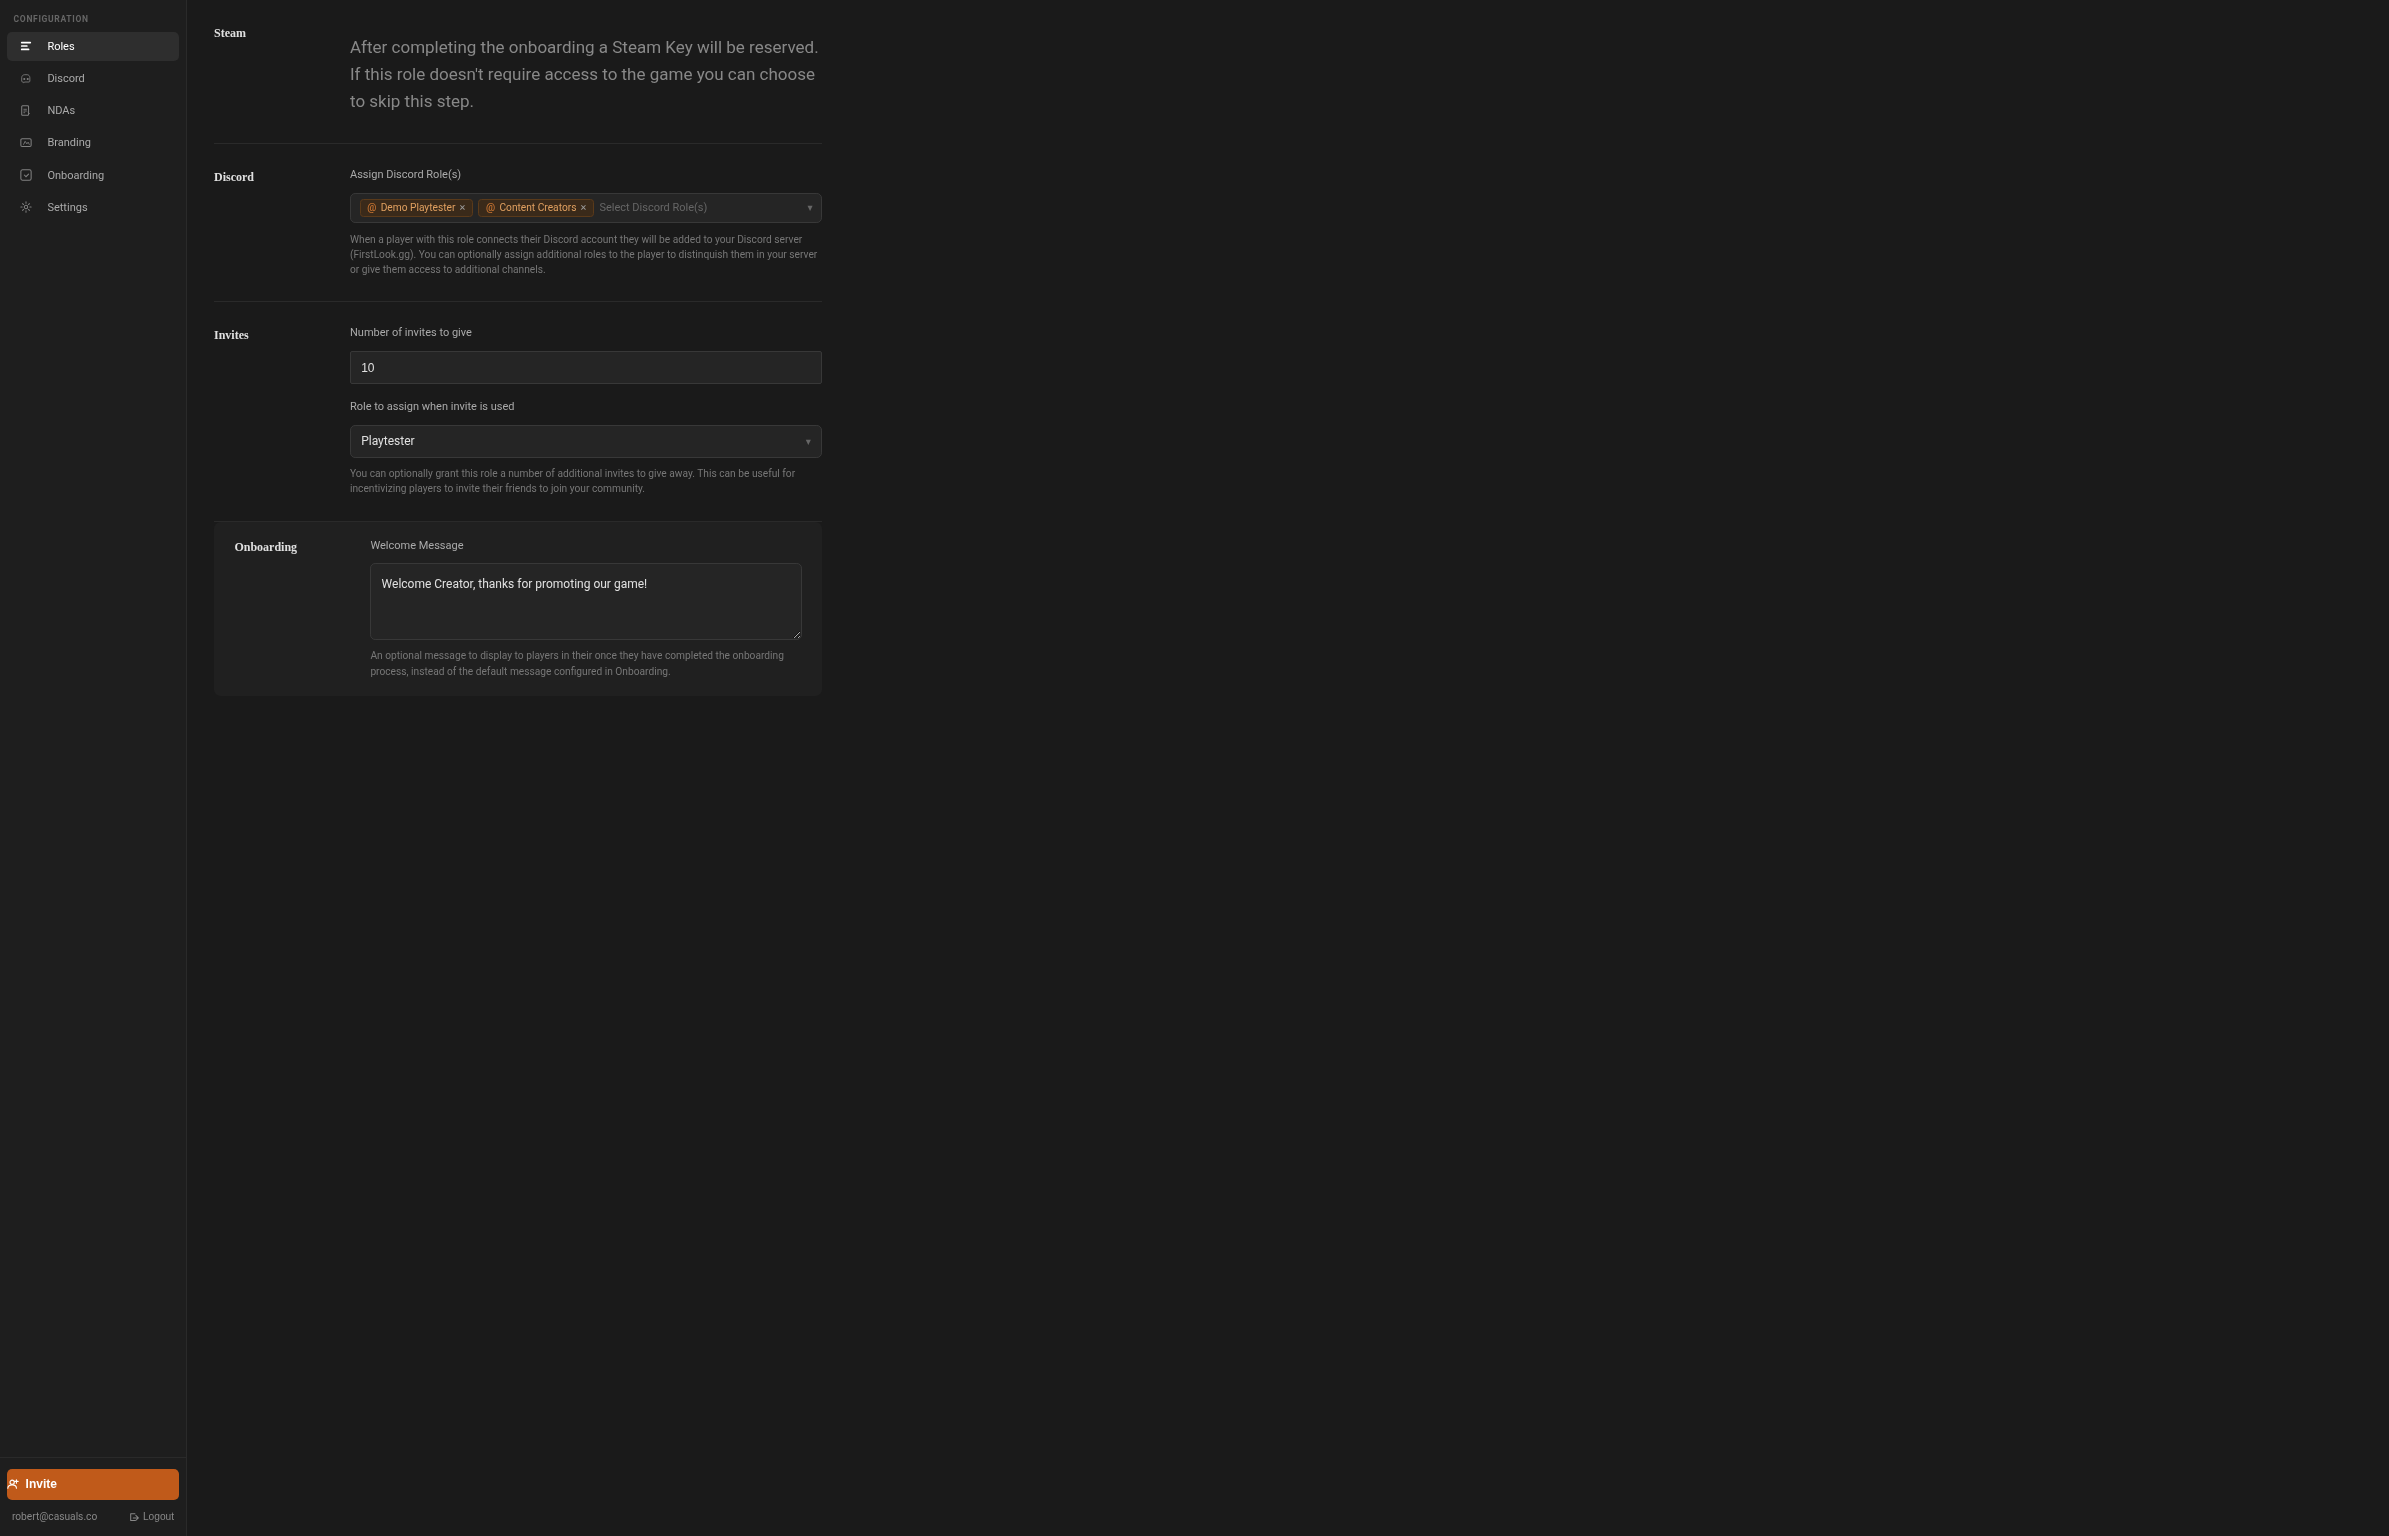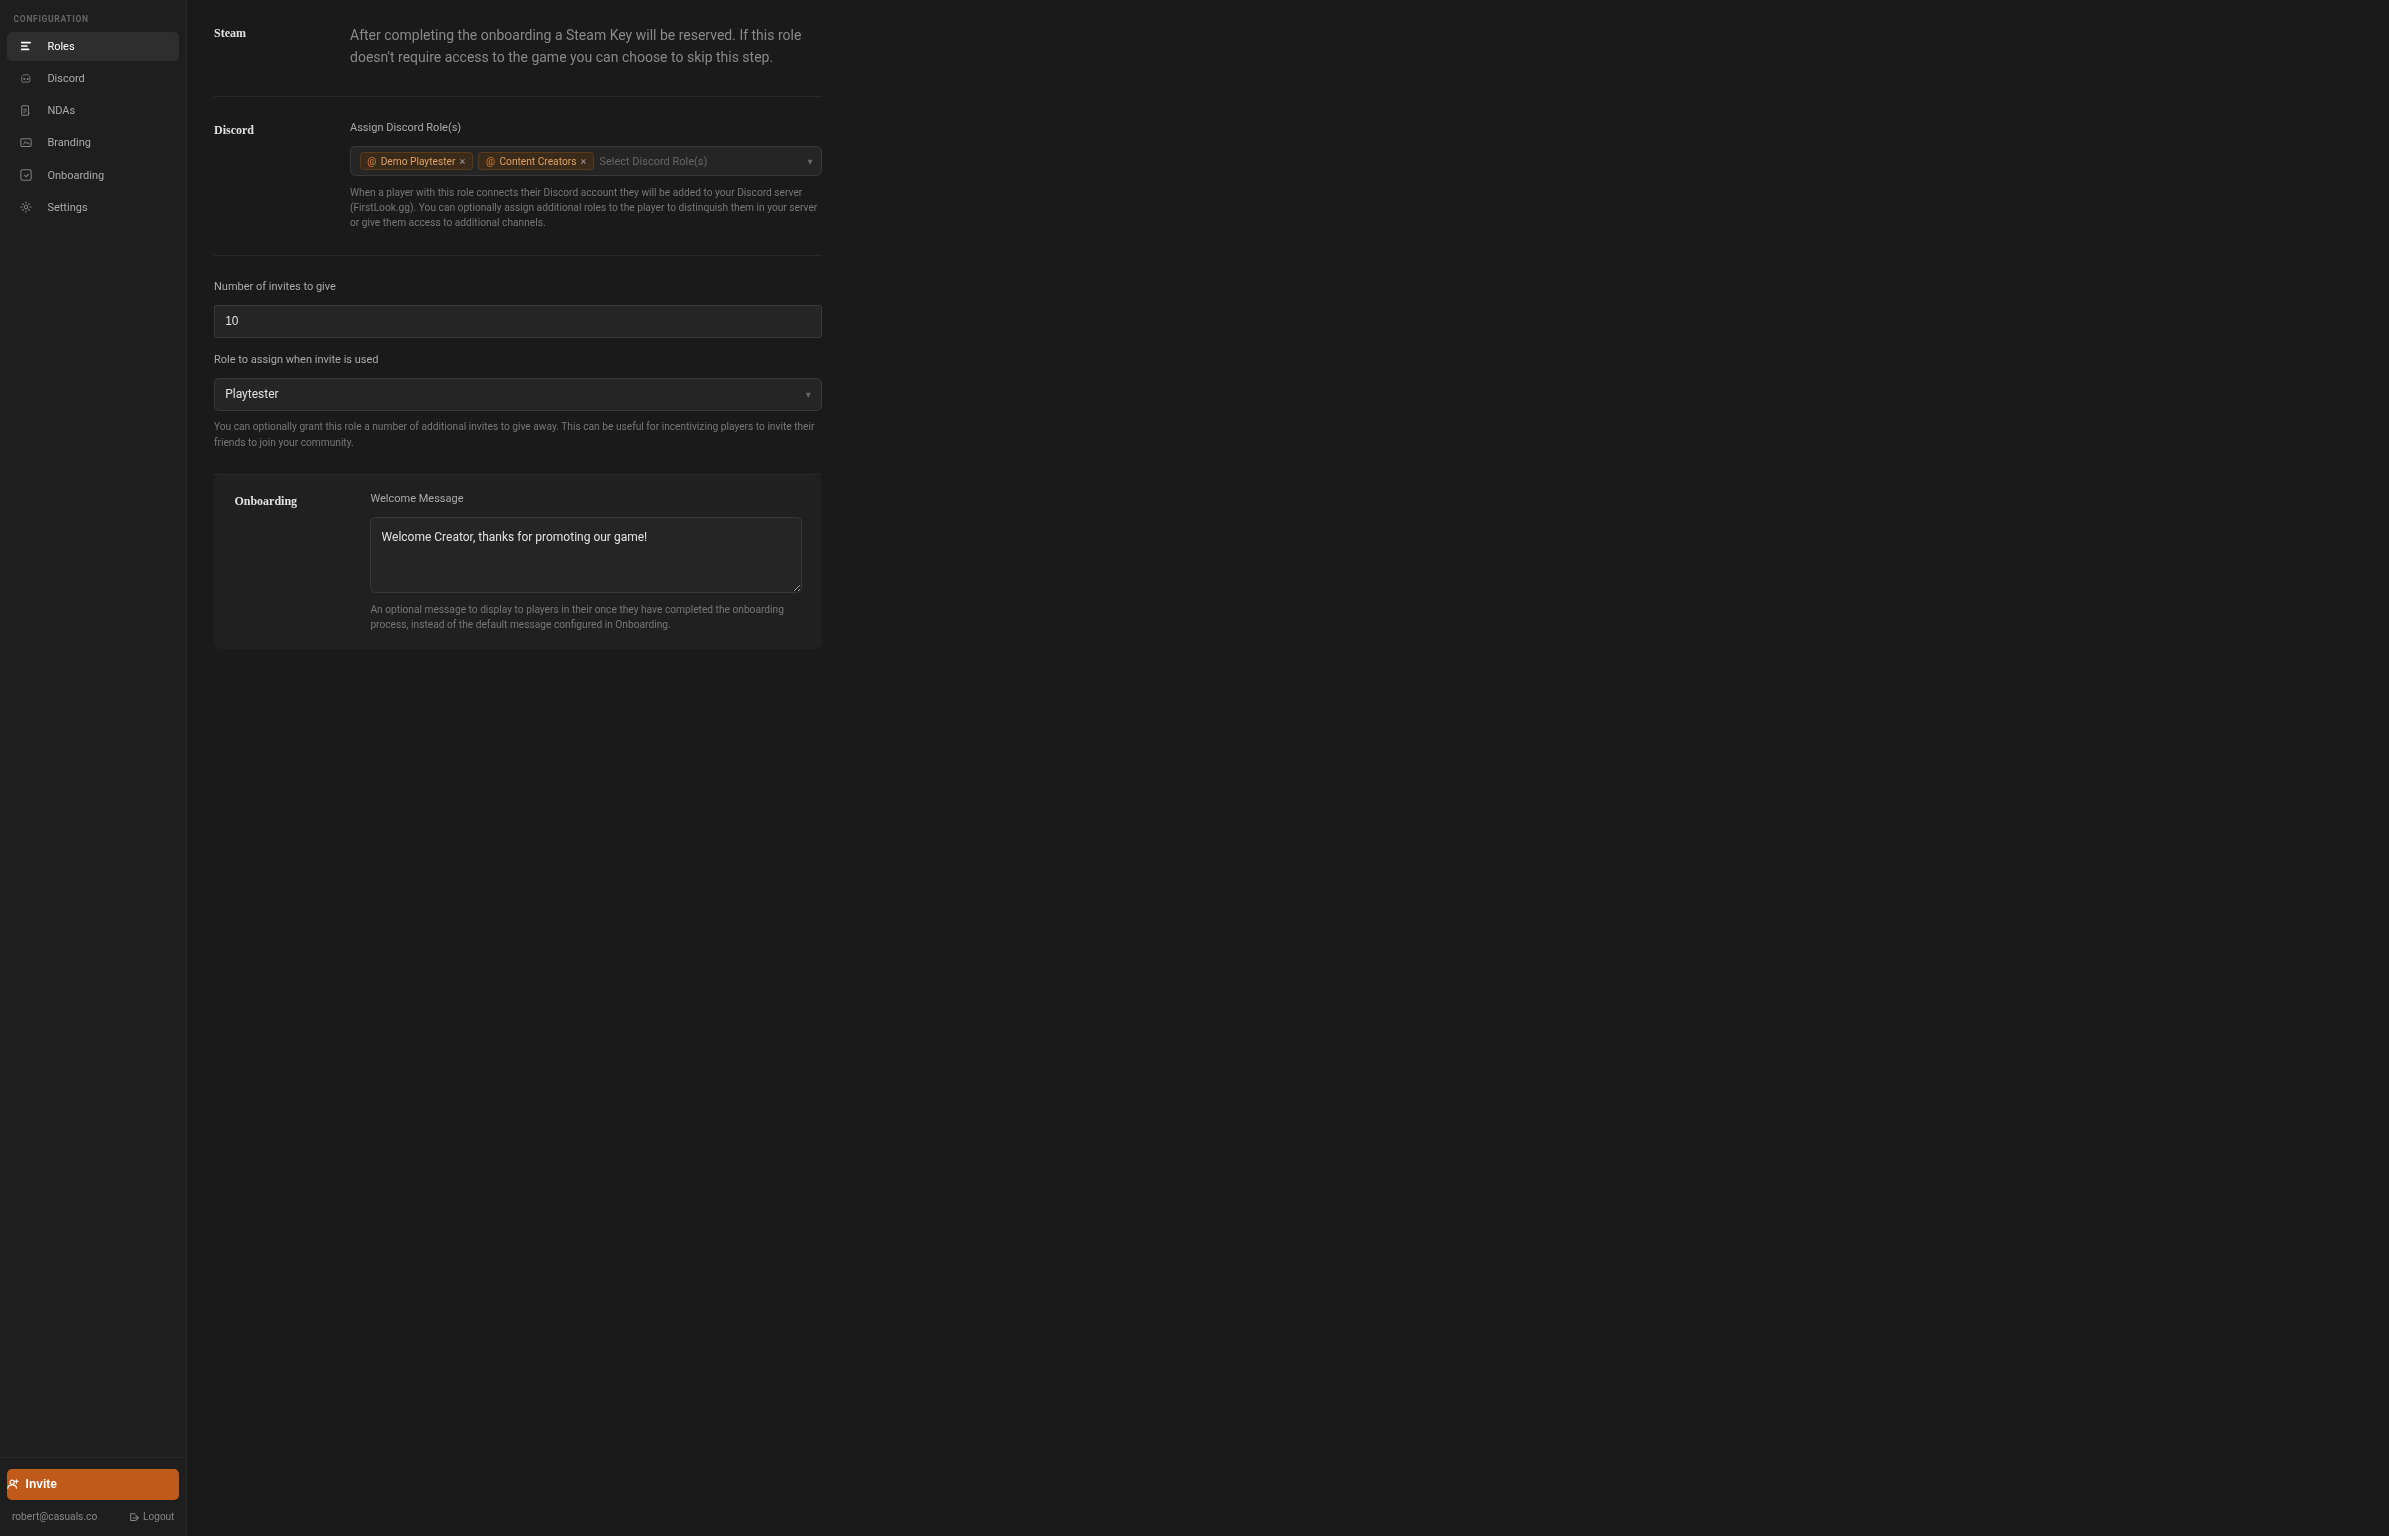--- a/index.html
+++ b/index.html
@@ -164,24 +164,25 @@
     }
 
     .field-hint {
       font-size: 10.2px;
       color: #777;
       line-height: 1.5;
     }
 
     
     .info-text {
-      font-size: 14px;
+      font-size: 17px;
       color: #888;
       line-height: 1.6;
       margin-bottom: 3.4px;
+      margin-top: 10px;
     }
 
     
     .role-tags-container {
       display: flex;
       align-items: center;
       background-color: #252525;
       border: 0.8px solid #383838;
       border-radius: 5.1px;
       padding: 5.1px 8.5px;
@@ -434,20 +435,21 @@
           </div>
           <span class="role-select-placeholder">Select Discord Role(s)</span>
           <span class="dropdown-chevron">▾</span>
         </div>
         <p class="field-hint">When a player with this role connects their Discord account they will be added to your Discord server (FirstLook.gg). You can optionally assign additional roles to the player to distinquish them in your server or give them access to additional channels.</p>
       </div>
     </div>
 
     
     <div class="section-row">
+      <div class="section-label">Invites</div>
       <div class="section-content">
         <div class="field-label">Number of invites to give</div>
         <input type="text" class="text-input" value="10" style="">
         <div class="field-label" style="margin-top:6.8px;">Role to assign when invite is used</div>
         <div class="select-container">
           <span class="select-value">Playtester</span>
           <span class="dropdown-chevron">▾</span>
         </div>
         <p class="field-hint">You can optionally grant this role a number of additional invites to give away. This can be useful for incentivizing players to invite their friends to join your community.</p>
       </div>

